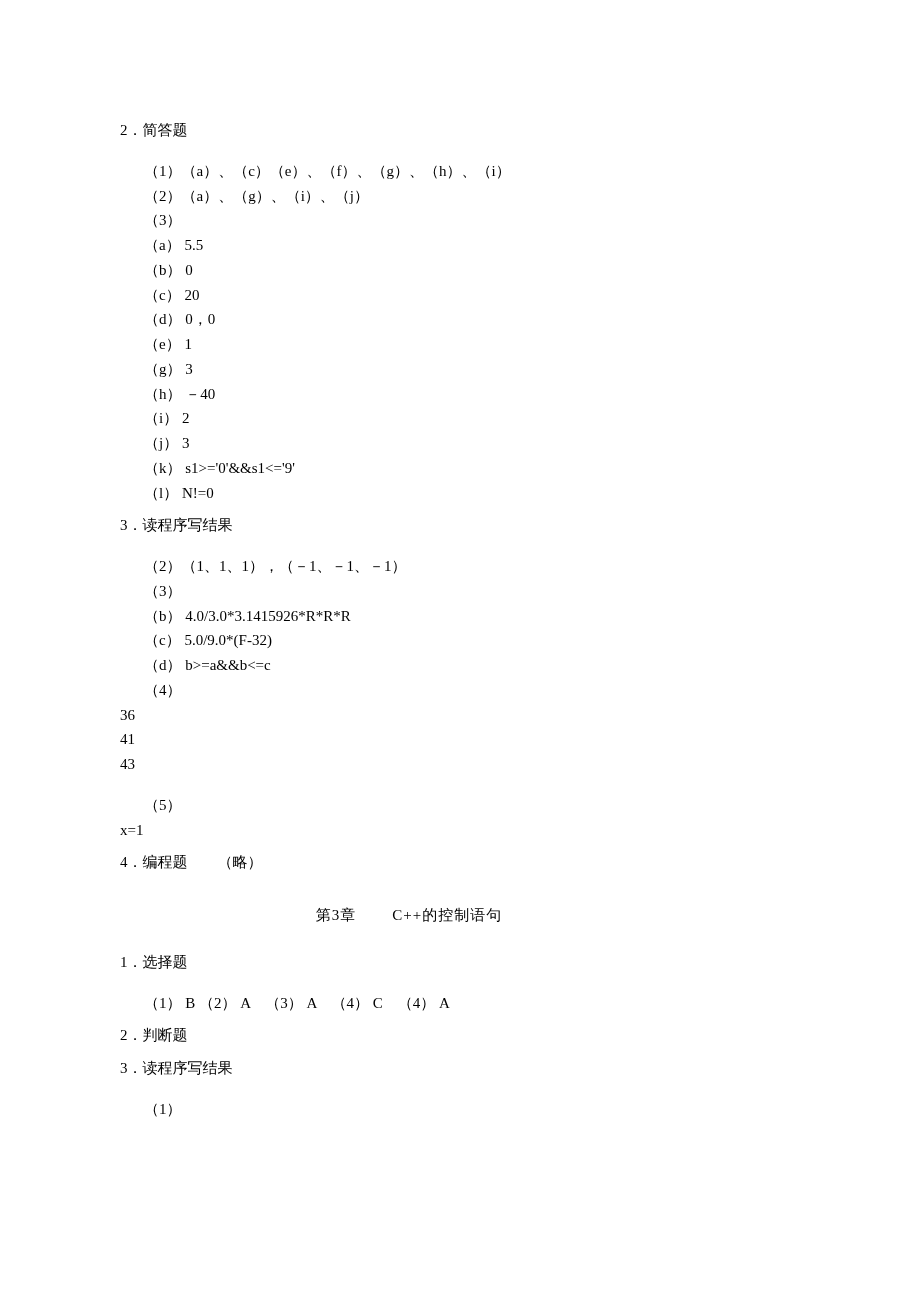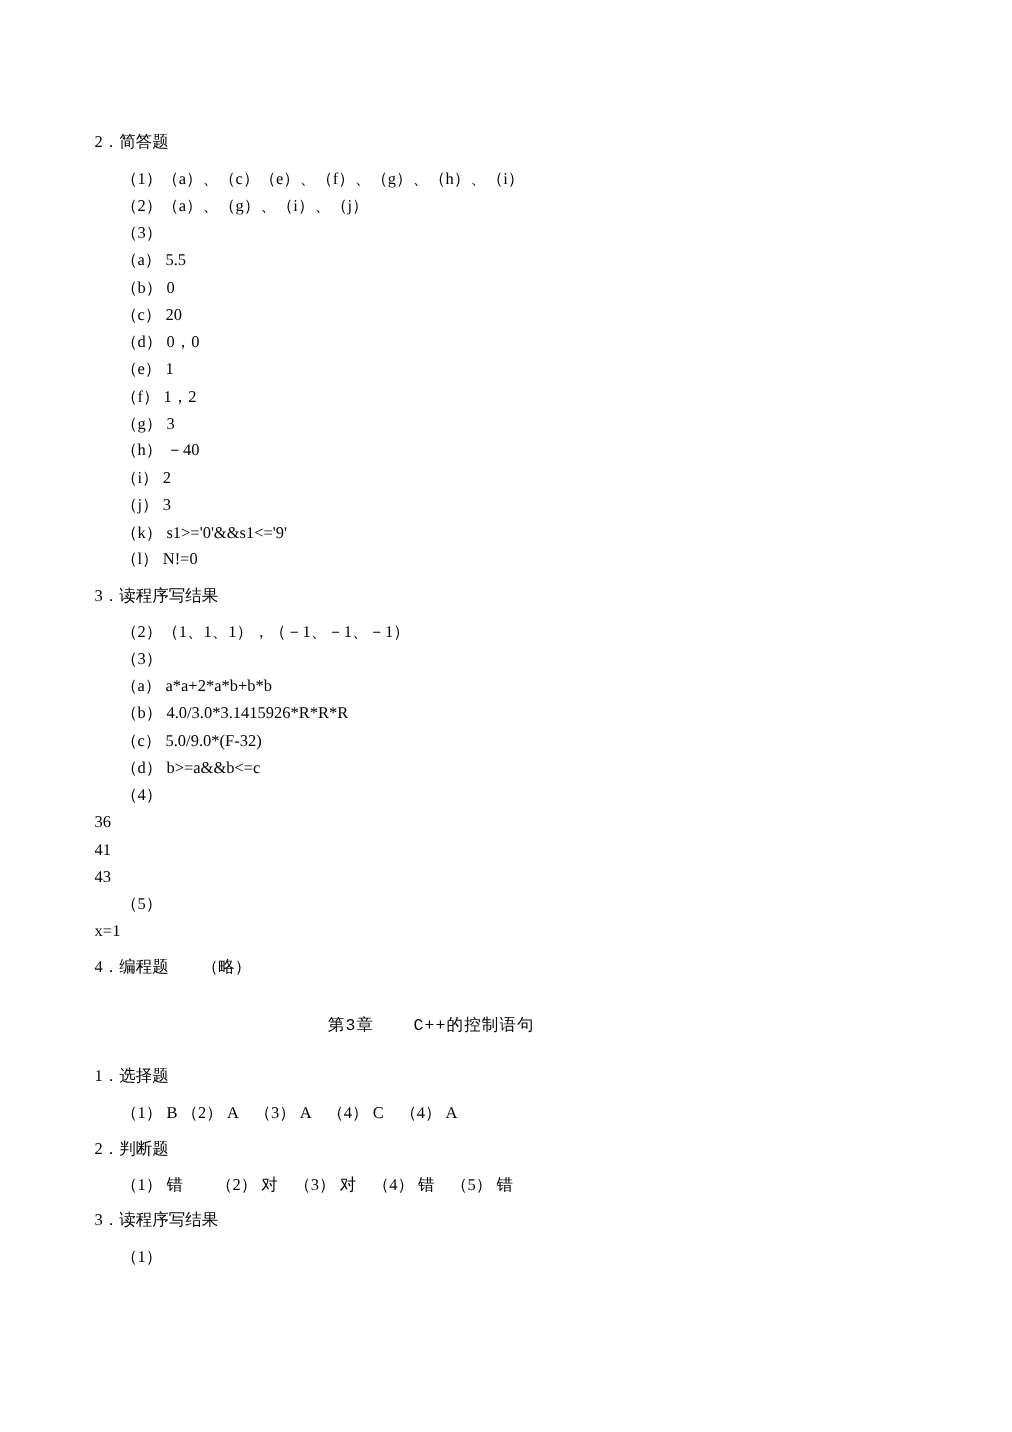--- a/index.html
+++ b/index.html
@@ -7,69 +7,67 @@
     padding: 0;
     background: #ffffff;
     font-family: "SimSun", "宋体", serif;
     font-size: 15px;
     color: #000;
     line-height: 1.65;
   }
   .page {
     width: 868px;
     min-height: 1302px;
-    padding: 110px 170px 80px 86px;
+    padding: 110px 170px 80px 120px;
     box-sizing: border-box;
   }
   .section-title {
     margin: 8px 0 8px 0;
   }
   .indent {
     padding-left: 24px;
+    margin-top: 16px;
   }
   .line {
     margin: 0;
   }
   .chapter {
     text-align: center;
     margin: 28px 0 22px 0;
     letter-spacing: 1px;
-    font-family: Liberation Mono, monospace;
   }
   .chapter .gap { display:inline-block; width: 36px; }
 </style>
 </head>
 <body>
 
 <div class="page">
 
   <p class="section-title">2．简答题</p>
   <div class="indent">
     <p class="line">（1）（a）、（c）（e）、（f）、（g）、（h）、（i）</p>
     <p class="line">（2）（a）、（g）、（i）、（j）</p>
     <p class="line">（3）</p>
     <p class="line">（a） 5.5</p>
     <p class="line">（b） 0</p>
     <p class="line">（c） 20</p>
     <p class="line">（d） 0，0</p>
     <p class="line">（e） 1</p>
-    <p class="line">（f） 1，2</p>
     <p class="line">（g） 3</p>
     <p class="line">（h） －40</p>
     <p class="line">（i） 2</p>
     <p class="line">（j） 3</p>
     <p class="line">（k） s1&gt;='0'&amp;&amp;s1&lt;='9'</p>
     <p class="line">（l） N!=0</p>
   </div>
 
   <p class="section-title">3．读程序写结果</p>
   <div class="indent">
     <p class="line">（2）（1、1、1），（－1、－1、－1）</p>
     <p class="line">（3）</p>
-    <p class="line">（a） a*a+2*a*b+b*b</p>
     <p class="line">（b） 4.0/3.0*3.1415926*R*R*R</p>
     <p class="line">（c） 5.0/9.0*(F-32)</p>
     <p class="line">（d） b&gt;=a&amp;&amp;b&lt;=c</p>
     <p class="line">（4）</p>
   </div>
   <p class="line">36</p>
   <p class="line">41</p>
   <p class="line">43</p>
   <div class="indent">
     <p class="line">（5）</p>
@@ -81,22 +79,19 @@
   <p class="chapter">
     <span>第3章</span><span class="gap"></span><span>C++的控制语句</span>
   </p>
 
   <p class="section-title">1．选择题</p>
   <div class="indent">
     <p class="line">（1） B （2） A　（3） A　（4） C　（4） A</p>
   </div>
 
   <p class="section-title">2．判断题</p>
-  <div class="indent">
-    <p class="line">（1） 错　　（2） 对　（3） 对　（4） 错　（5） 错</p>
-  </div>
 
   <p class="section-title">3．读程序写结果</p>
   <div class="indent">
     <p class="line">（1）</p>
   </div>
 
 </div>
 
 </body></html>

